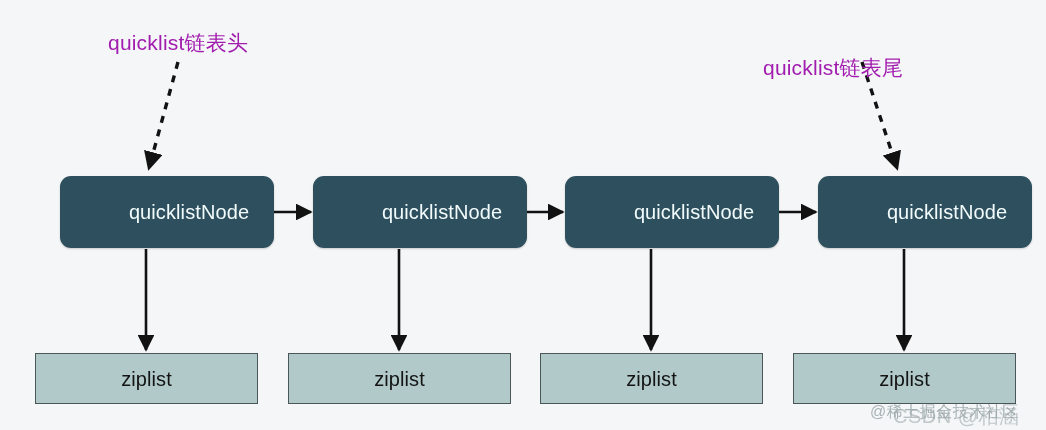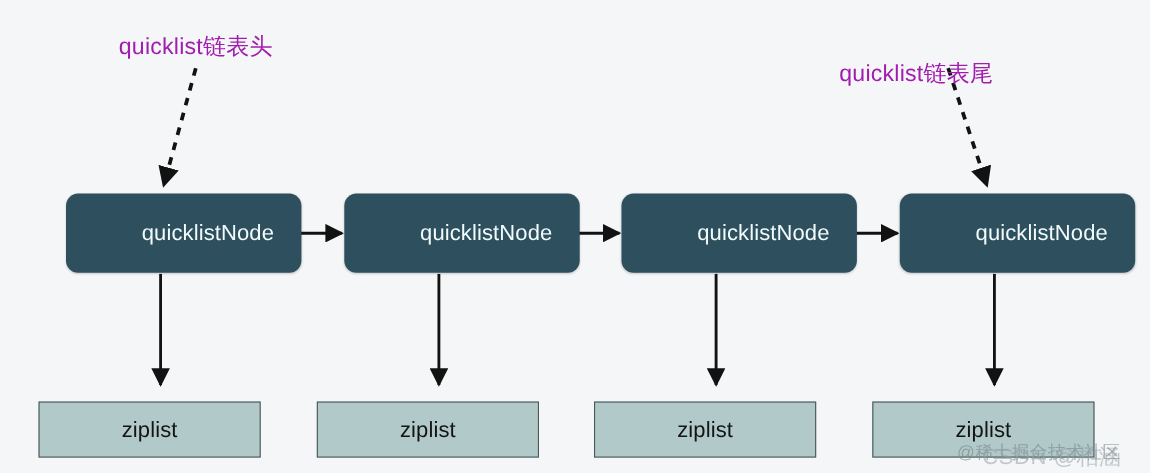--- a/index.html
+++ b/index.html
@@ -44,29 +44,28 @@
     padding-left: 44px;
   }
   .node-box .node-label {
     color: #f2fbfb;
     font-size: 20px;
     letter-spacing: 0.1px;
     line-height: 1;
   }
   .zip-box {
     position: absolute;
-    width: 202px;
+    width: 223px;
     height: 51px;
     background: #b1c9c9;
     border: 1.6px solid #4a5658;
     display: flex;
     align-items: center;
     justify-content: center;
     box-sizing: border-box;
-    margin-top: 12px;
   }
   .zip-box .zip-label {
     color: #141414;
     font-size: 20px;
     letter-spacing: 0.1px;
     line-height: 1;
   }
   .watermark {
     position: absolute;
     white-space: nowrap;

